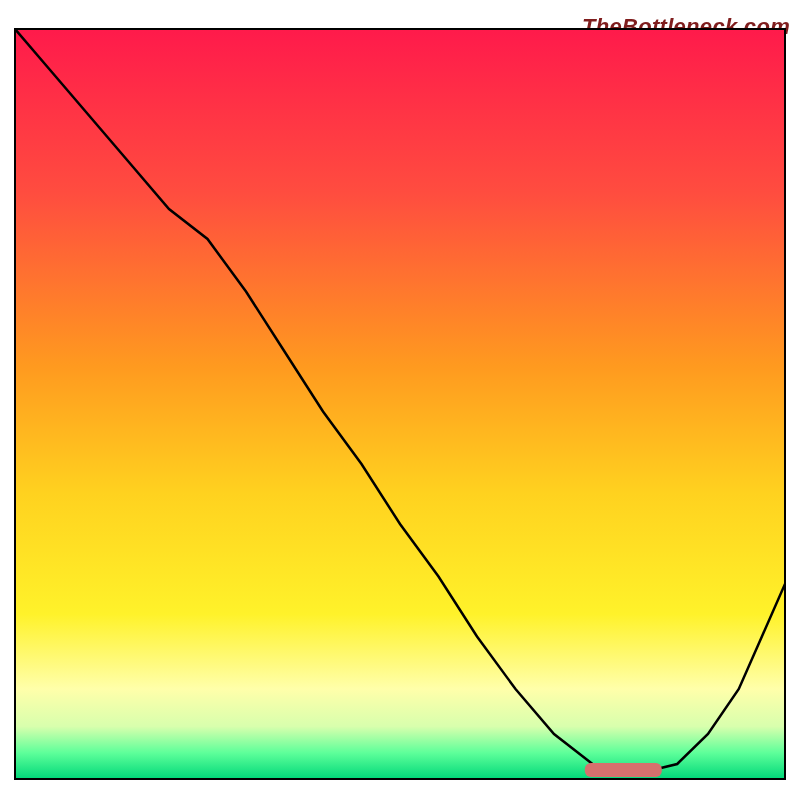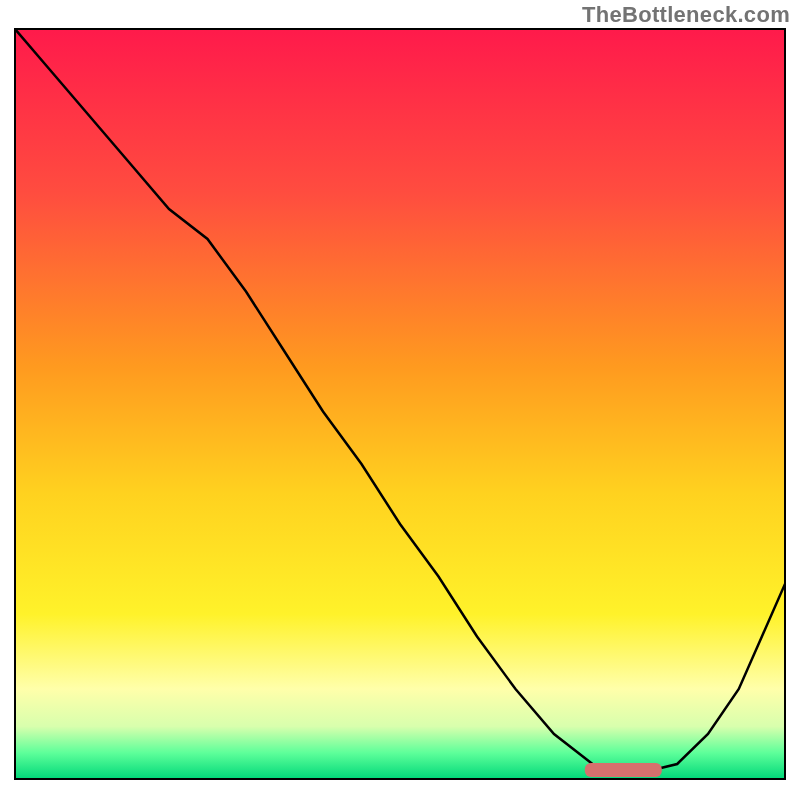--- a/index.html
+++ b/index.html
@@ -13,26 +13,27 @@
   }
 
   .container {
     position: relative;
     width: 800px;
     height: 800px;
   }
 
   .watermark {
     position: absolute;
-    top: 2px;
+    top: 14px;
     right: 10px;
     font-size: 22px;
     font-weight: 600;
-    color: #737373;
+    color: #7f1d1d;
     letter-spacing: 0.3px;
+    font-style: italic;
   }
 
   svg.plot {
     position: absolute;
     top: 28px;
     left: 14px;
     width: 772px;
     height: 752px;
   }
 

